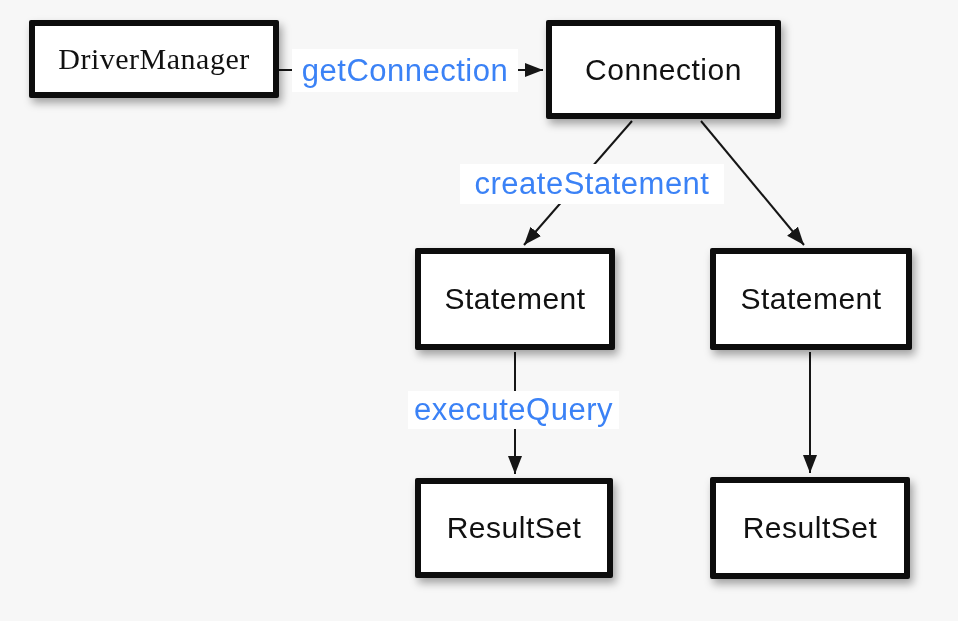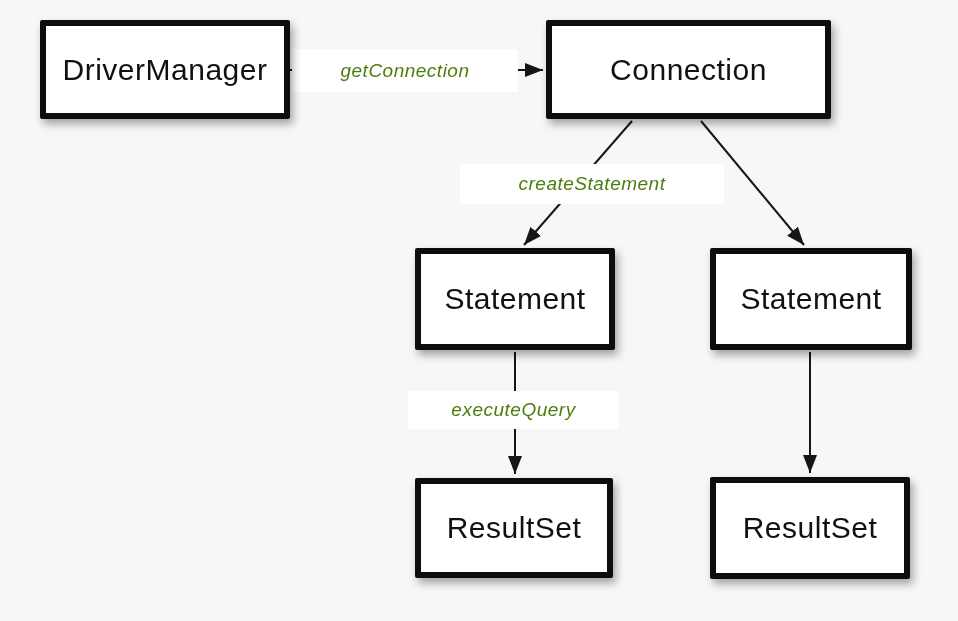--- a/index.html
+++ b/index.html
@@ -42,28 +42,27 @@
     color: #111111;
     white-space: nowrap;
   }
   .edge-label {
     position: absolute;
     z-index: 2;
     background: #ffffff;
     display: flex;
     align-items: center;
     justify-content: center;
-    font-style: italic;
-    font-size: 19px;
+    font-size: 31px;
     letter-spacing: 0.5px;
-    color: #4d7c0f;
+    color: #3b82f6;
     white-space: nowrap;
   }
-  #node-driver-manager { left: 40px;  top: 20px;  width: 250px; height: 99px; }
-  #node-connection     { left: 546px; top: 20px;  width: 285px; height: 99px; }
+  #node-driver-manager { left: 29px;  top: 20px;  width: 250px; height: 78px; font-family: Liberation Serif, serif; }
+  #node-connection     { left: 546px; top: 20px;  width: 235px; height: 99px; }
   #node-statement-left { left: 415px; top: 248px; width: 200px; height: 102px; }
   #node-statement-right{ left: 710px; top: 248px; width: 202px; height: 102px; }
   #node-resultset-left { left: 415px; top: 478px; width: 198px; height: 100px; }
   #node-resultset-right{ left: 710px; top: 477px; width: 200px; height: 102px; }
 
   #label-get-connection   { left: 292px; top: 49px;  width: 226px; height: 43px; }
   #label-create-statement { left: 460px; top: 164px; width: 264px; height: 40px; }
   #label-execute-query    { left: 408px; top: 391px; width: 211px; height: 38px; }
 </style>
 </head>

